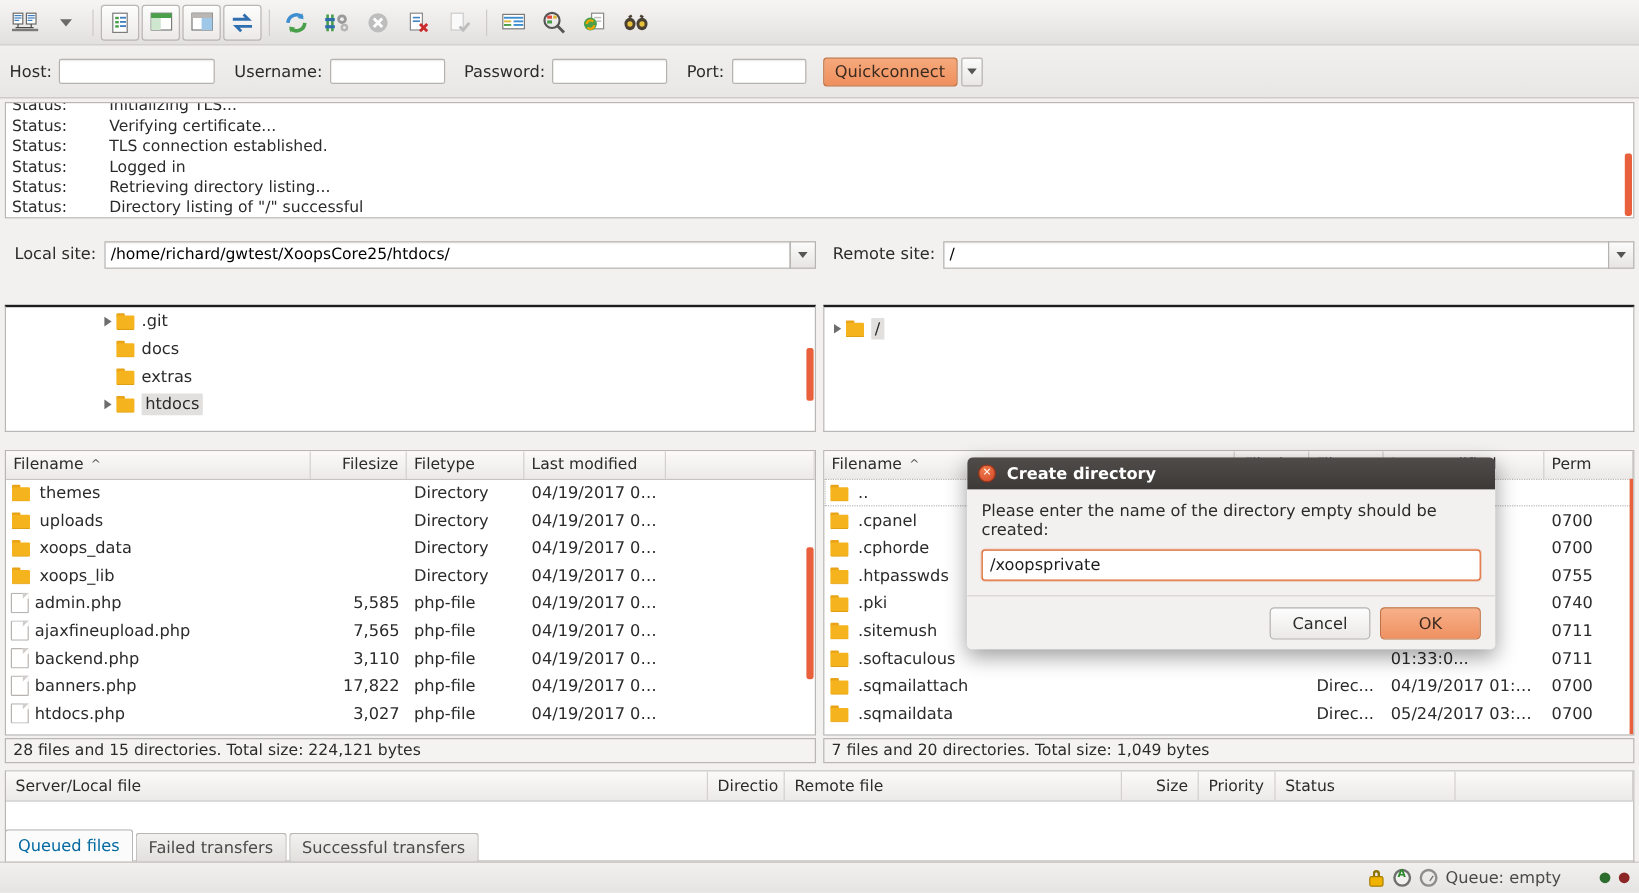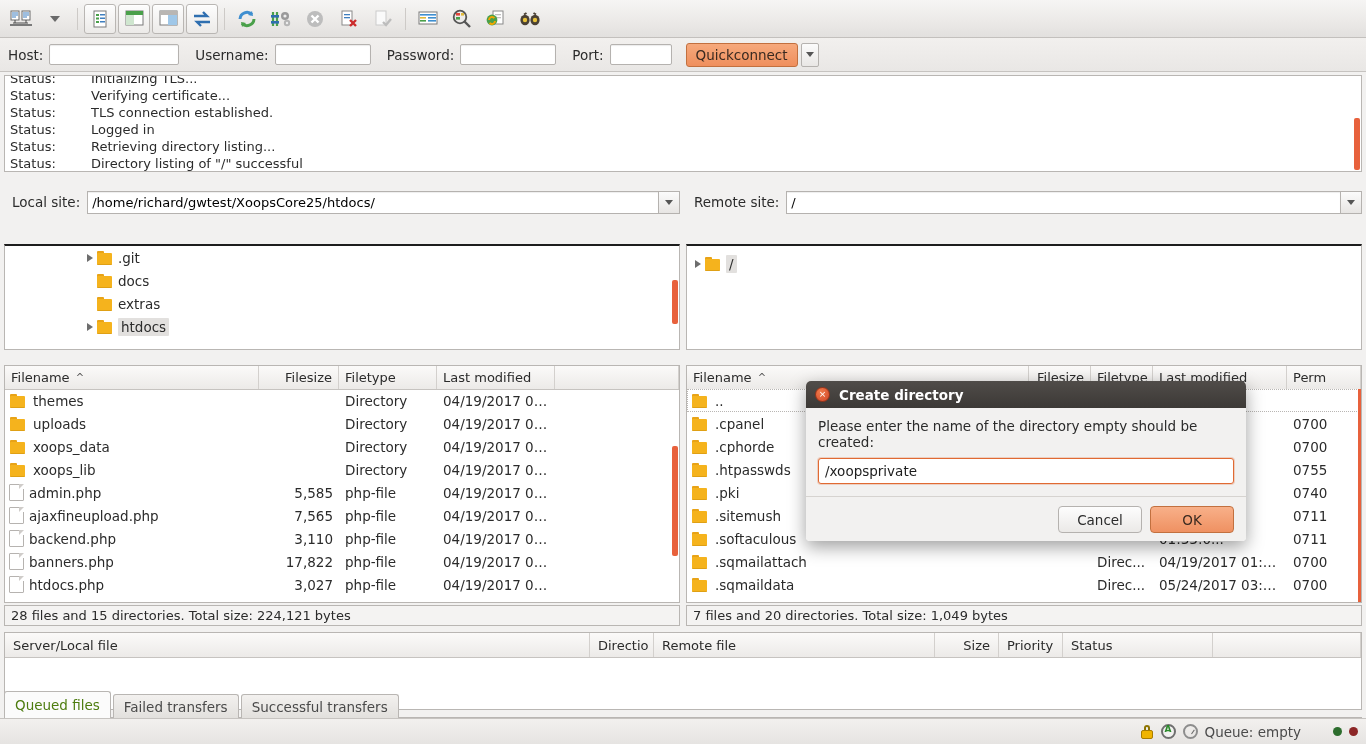--- a/index.html
+++ b/index.html
@@ -30,21 +30,21 @@
     box-shadow:inset 0 1px 0 #fff;
   }
   .tsep{width:1px;height:22px;background:#cdcac7;margin:0 5px;}
   .caret-dn{
     width:0;height:0;border-left:5px solid transparent;border-right:5px solid transparent;
     border-top:6px solid #6a6a6a;
   }
 
   
   .qbar{
-    height:34px;display:flex;align-items:center;padding:0 8px;box-sizing:border-box;
+    height:44px;display:flex;align-items:center;padding:0 8px;box-sizing:border-box;
     background:linear-gradient(to bottom,#f2f0ee,#e9e7e5);
     border-bottom:1px solid #c6c3c0;
   }
   .qlabel{font-size:13.5px;color:#2b2b2b;margin-right:6px;}
   .qinput{
     height:21px;border:1px solid #b5b2af;background:#fff;border-radius:2px;
     margin-right:16px;box-shadow:inset 0 1px 1px rgba(0,0,0,.08);
     font-family:inherit;font-size:13px;padding:0 3px;box-sizing:border-box;outline:none;
   }
   #q-host{width:130px;}
@@ -161,21 +161,21 @@
   .qhdr .c{display:flex;align-items:center;padding:0 8px;border-right:1px solid #d3d0cd;box-sizing:border-box;white-space:nowrap;}
   .qhdr .c.r{justify-content:flex-end;}
 
   
   .tabs{position:absolute;left:4px;bottom:26px;display:flex;align-items:flex-end;height:28px;}
   .tab{
     height:24px;padding:0 10px;display:flex;align-items:center;font-size:13.5px;
     border:1px solid #b9b6b3;border-bottom:none;border-radius:3px 3px 0 0;
     background:linear-gradient(to bottom,#f3f1ef,#e2e0dd);color:#4a4a4a;margin-right:2px;box-sizing:border-box;
   }
-  .tab.active{background:#fbfbfb;color:#4d7c0f;height:27px;}
+  .tab.active{background:#fbfbfb;color:#0369a1;height:27px;}
   .tabline{position:absolute;left:4px;right:4px;bottom:26px;height:1px;background:#b9b6b3;}
 
   
   .bottombar{
     position:absolute;left:0;bottom:0;width:100%;height:26px;
     background:linear-gradient(to bottom,#f2f0ee,#e6e4e2);border-top:1px solid #c6c3c0;
     display:flex;align-items:center;justify-content:flex-end;box-sizing:border-box;padding-right:8px;gap:7px;
   }
   .lockicon{width:14px;height:14px;position:relative;}
   .lockicon:after{content:"";position:absolute;left:1px;top:5px;width:12px;height:9px;background:#f0b400;border:1px solid #a87c00;border-radius:2px;box-sizing:border-box;}

